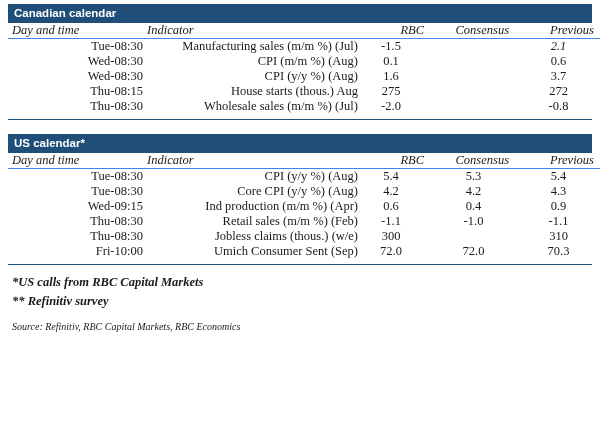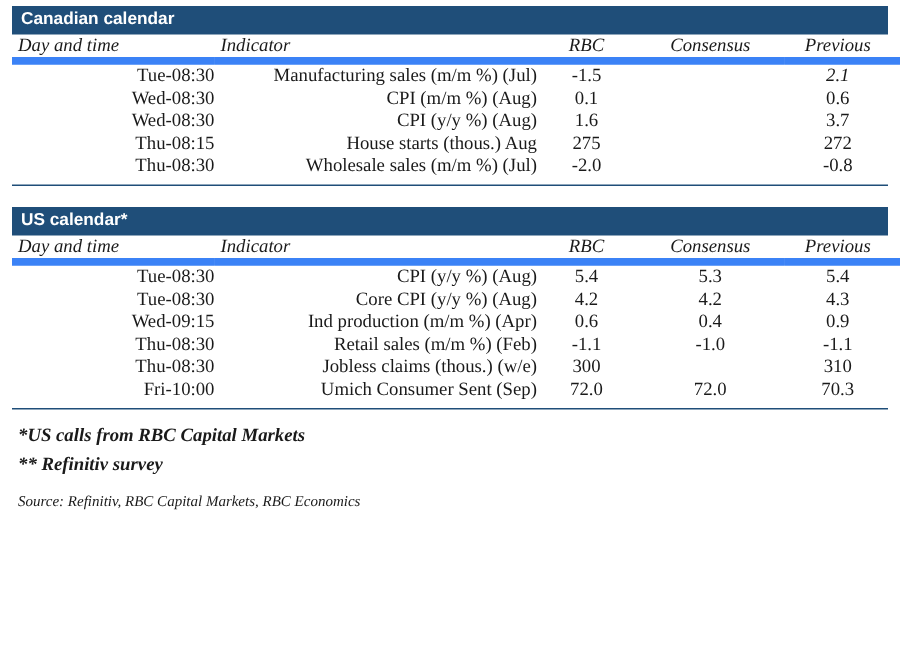--- a/index.html
+++ b/index.html
@@ -46,26 +46,26 @@
   }
   .col-time   { width: 135px; }
   .col-ind    { width: 215px; }
   .col-rbc    { width: 80px; }
   .col-cons   { width: 85px; }
   .col-prev   { width: 85px; }
 
   thead th {
     font-style: italic;
     font-weight: normal;
-    border-bottom: 5px solid #3b82f6;
+    border-bottom: 1px solid #3b82f6;
     padding-bottom: 3px;
     padding-top: 6px;
   }
   thead th.left  { text-align: left; padding-left: 4px; }
-  thead th.right { text-align: center; padding-right: 14px; }
+  thead th.right { text-align: right; padding-right: 14px; }
 
   tbody td {
     padding-top: 5px;
     padding-bottom: 4px;
   }
   tbody td.left  { text-align: right; padding-left: 4px; }
   tbody td.right { text-align: center; padding-right: 14px; }
   tbody tr.last td { padding-bottom: 5px; }
 
   .rule-bottom {

